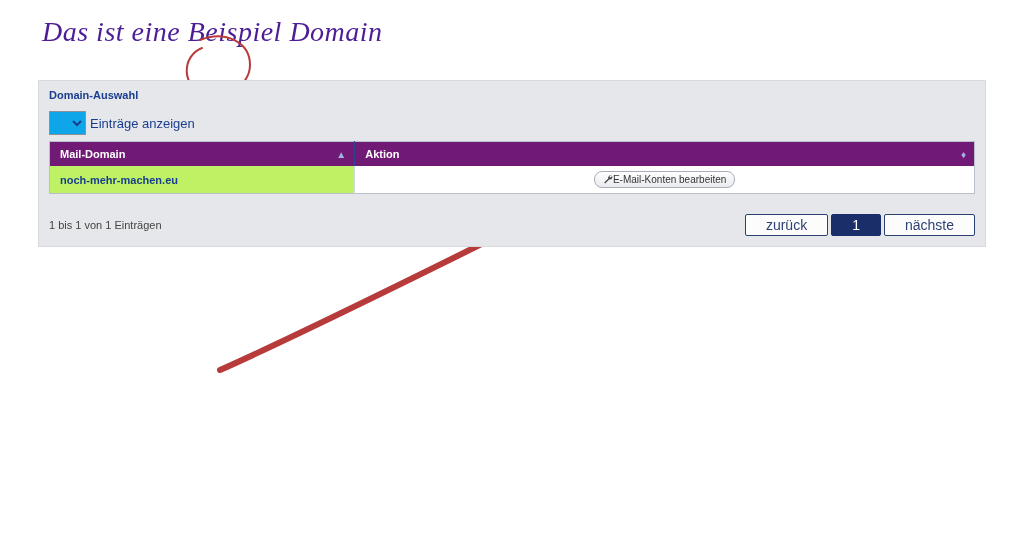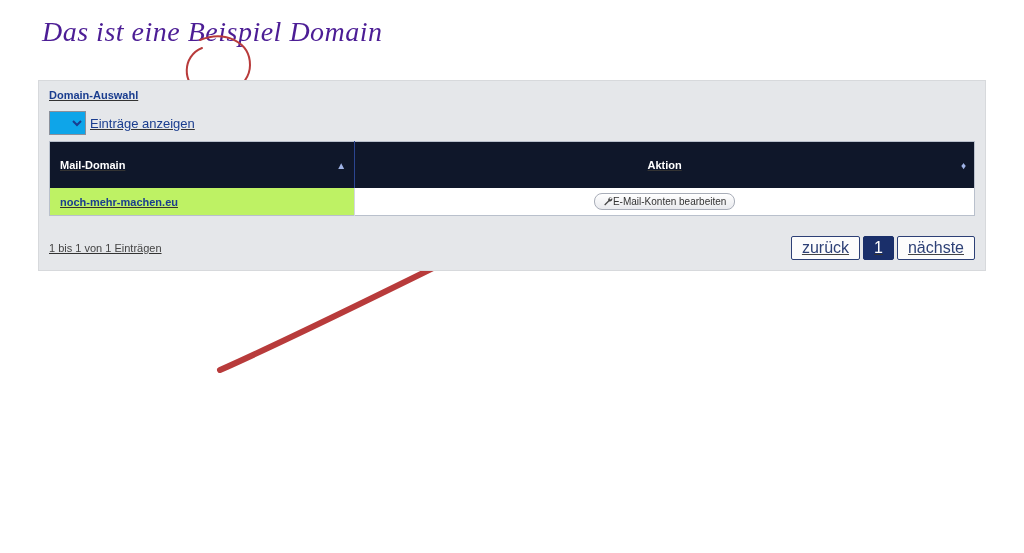--- a/index.html
+++ b/index.html
@@ -31,21 +31,20 @@
     }
 
     .panel {
       position: absolute;
       top: 80px;
       left: 38px;
       width: 948px;
       background: #e5e7ea;
       border: 1px solid #d7d9dc;
       padding: 8px 10px 10px 10px;
-      text-decoration: underline;
     }
 
     .panel-title {
       font-size: 11px;
       font-weight: bold;
       color: #1a3d8f;
       margin-bottom: 10px;
     }
 
     .controls {
@@ -84,31 +83,31 @@
       font-size: 11px;
       padding: 0 3px;
     }
 
     table.data-table {
       width: 100%;
       border-collapse: collapse;
       border: 1px solid #b9c0cc;
     }
     table.data-table thead th {
-      background: #0f172a;
+      background: #701a75;
       color: #ffffff;
       font-weight: bold;
       font-size: 11px;
-      padding: 17px 10px;
+      padding: 6px 10px;
       text-align: left;
       position: relative;
       border-right: 1px solid #2b4590;
     }
     table.data-table thead th:last-child { border-right: none; }
-    table.data-table thead th.col-action { text-align: center; }
+    table.data-table thead th.col-action { }
     .sort-asc, .sort-both {
       position: absolute;
       right: 8px;
       top: 50%;
       transform: translateY(-50%);
       font-size: 10px;
       color: #9fb2e5;
     }
     table.data-table tbody td {
       padding: 5px 10px;
@@ -152,22 +151,22 @@
       color: #444;
     }
     .pager {
       display: flex;
       gap: 3px;
     }
     .page-btn {
       border: 1px solid #1a2f6a;
       background: #ffffff;
       color: #1a2f6a;
-      font-size: 16px;
-      padding: 2px 10px;
+      font-size: 14px;
+      padding: 2px 20px;
       border-radius: 2px;
       cursor: pointer;
     }
     .page-btn.current {
       background: #1a2f6a;
       color: #ffffff;
     }
     .page-btn.disabled {
       opacity: 0.9;
     }

